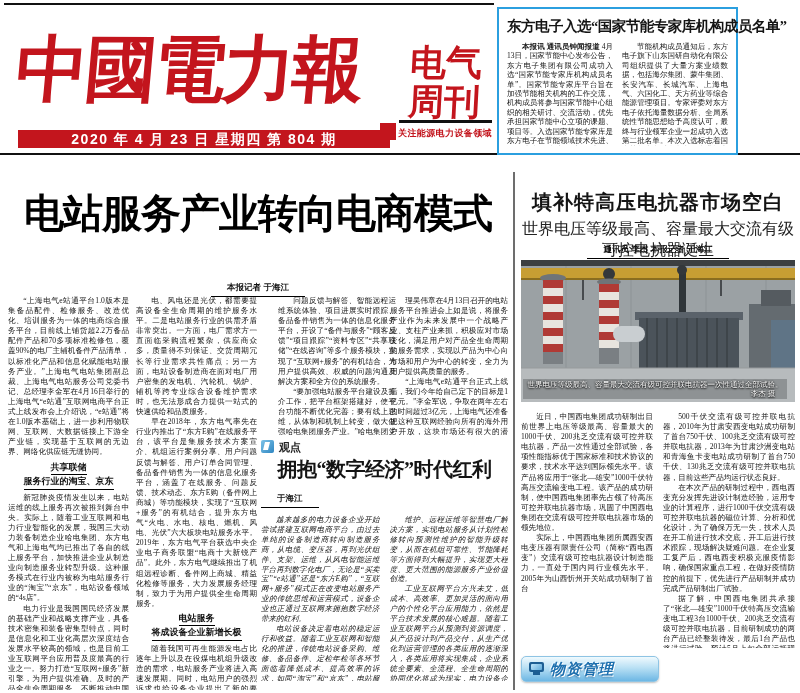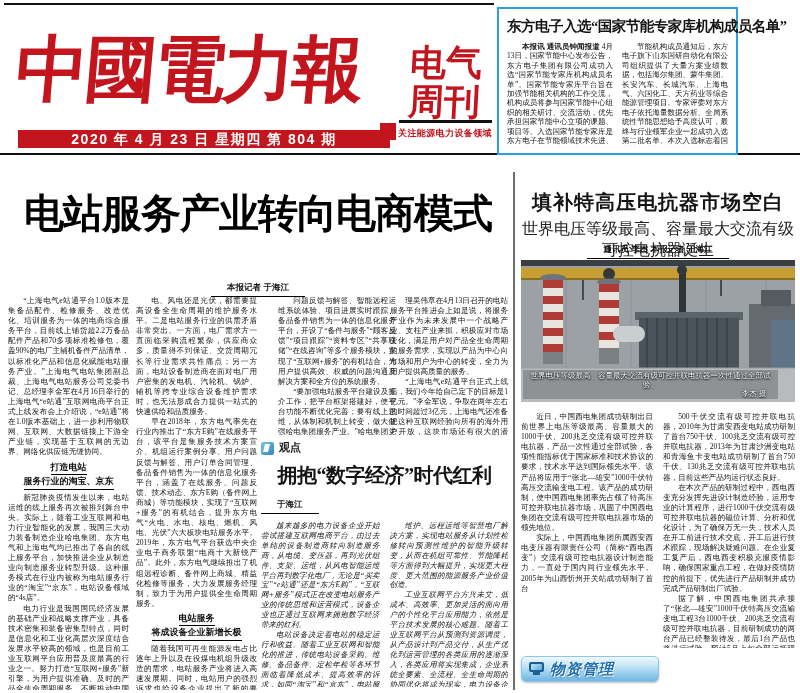--- a/index.html
+++ b/index.html
@@ -45,45 +45,45 @@
   .bodycol{font-size:7.6px;line-height:10.1px;text-align:justify;overflow:hidden;}
   .bodycol p{margin:0;text-indent:2em;}
   .col1{left:8px;top:296px;width:121px;height:394px;}
   .col2{left:136px;top:296px;width:121px;height:394px;}
   .col3{left:278px;top:296px;width:118px;height:141px;}
   .col4{left:390px;top:296px;width:118px;height:141px;}
   .subhead{text-align:center;font-weight:bold;font-size:9px;line-height:13px;margin:3px 0;}
   .subhead span{display:inline-block;border-bottom:1px solid #000;padding-bottom:0.5px;}
   
   .opinion{left:261px;top:440px;width:247px;height:252px;}
-  .op-head{display:flex;align-items:flex-end;gap:5px;}
+  .op-head{display:flex;align-items:flex-start;gap:5px;}
   .op-icon{width:13px;height:13px;background:linear-gradient(135deg,#7ec3e8,#2e86c1);
            position:relative;border-radius:2px;}
   .op-icon::after{content:"";position:absolute;left:3px;top:2px;width:5px;height:8px;
                   background:#fff;transform:skewX(-14deg);}
   .op-label{font-size:11px;font-weight:bold;color:#222;
             font-family:"Liberation Sans","DejaVu Sans",sans-serif;}
-  .op-title{text-align:center;font-size:20px;font-weight:900;margin-top:7px;
+  .op-title{text-align:center;font-size:20px;font-weight:900;margin-top:1px;
             letter-spacing:-0.5px;white-space:nowrap;}
   .op-byline-wrap{margin-top:4px;}
   .op-cols{display:flex;gap:10px;margin-top:7px;}
   .op-col{flex:1;font-size:7.5px;line-height:9.9px;font-style:italic;text-align:justify;
           overflow:hidden;height:166px;}
   .op-col p{margin:0;text-indent:2em;}
   
   .v-divider{left:513px;top:172px;width:1.5px;height:518px;background:#6d6d6d;}
   .r-headline{left:521px;top:189px;width:274px;text-align:center;font-size:20px;
               font-weight:900;letter-spacing:1px;white-space:nowrap;}
   .r-subtitle{left:521px;top:219px;width:274px;text-align:center;font-size:16px;
               font-weight:normal;color:#222;
               font-family:"Liberation Sans","DejaVu Sans",sans-serif;}
   .r-byline{left:521px;top:238px;width:274px;}
   .photo{left:521px;top:260px;width:274px;height:142px;overflow:hidden;background:#9ba1a4;}
   .photo svg{display:block;}
-  .photo-caption{position:absolute;left:2px;right:17px;bottom:3px;color:#fff;
+  .photo-caption{position:absolute;left:2px;right:8px;bottom:3px;color:#fff;
                  font-size:7.5px;line-height:9px;text-align:center;padding:1px 4px;
                  background:rgba(35,40,44,0.28);
                  text-shadow:0 0 2px #000,0 1px 2px #000;}
   .photo-credit{display:block;text-align:right;padding-right:8px;}
   .rcol-l{left:521px;top:412px;width:132px;height:236px;}
   .rcol-r{left:663px;top:412px;width:132px;height:236px;}
   .logo{left:521px;top:656px;width:138px;height:26px;border-radius:5px;
         background:linear-gradient(180deg,#f0fafe 0%,#b9e0f4 45%,#6db7e4 100%);
         border:1px solid #8ec4e4;display:flex;align-items:center;gap:5px;padding:0 7px;
         box-sizing:border-box;box-shadow:0 1px 2px rgba(0,0,0,0.25);}
@@ -127,21 +127,21 @@
   </div>
 
   <div class="abs main-headline">电站服务产业转向电商模式</div>
   <div class="abs main-byline byline-wrap">
     <span class="byline">本报记者  于海江</span>
   </div>
 
   <div class="abs bodycol col1">
     <p>“上海电气e站通平台1.0版本是集备品配件、检修服务、改造优化、培训服务为一体的电商综合服务平台，目前线上铺货超2.2万备品配件产品和70多项标准检修包，覆盖90%的电厂主辅机备件产品清单，以标准化产品和信息化赋能电站服务产业。”上海电气电站集团副总裁、上海电气电站服务公司党委书记、总经理李金军在4月16日举行的上海电气“e站通”互联网电商平台正式上线发布会上介绍说，“e站通”将在1.0版本基础上，进一步利用物联网、互联网、大数据链接上下游全产业链，实现基于互联网的无边界、网络化供应链无缝协同。</p>
     <div class="subhead">
-      <span>打造电站</span><br><span>服务行业的淘宝、京东</span>
+      <span>共享联储</span><br><span>服务行业的淘宝、京东</span>
     </div>
     <p>新冠肺炎疫情发生以来，电站运维的线上服务再次被推到舞台中央。实际上，随着工业互联网和电力行业智能化的发展，我国三大动力装备制造企业哈电集团、东方电气和上海电气均已推出了各自的线上服务平台，加快推进企业从制造业向制造服务业转型升级。这种服务模式在行业内被称为电站服务行业的“淘宝”“京东”，电站设备领域的“4s店”。</p>
     <p>电力行业是我国国民经济发展的基础产业和战略支撑产业，具备技术密集和装备密集型特点，同时是信息化和工业化高层次深度结合发展水平较高的领域，也是目前工业互联网平台应用普及度最高的行业之一。努力打造“互联网+服务”新引擎，为用户提供准确、及时的产品全生命周期服务，不断推动中国制造向“中国智造”的转变。</p>
 
   </div>
 
   <div class="abs bodycol col2">
     <p>电、风电还是光伏，都需要提高设备全生命周期的维护服务水平。二是电站服务行业的供需矛盾非常突出。一方面，电厂需求方一直面临采购流程繁杂，供应商众多，质量得不到保证、交货周期冗长等行业需求共性痛点；另一方面，电站设备制造商在面对电厂用户密集的发电机、汽轮机、锅炉、辅机等跨专业综合设备维护需求时，也无法形成合力提供一站式的快速供给和品质服务。</p>
     <p>早在2018年，东方电气率先在行业内推出了“东方E购”在线服务平台，该平台是集服务技术方案宣介、机组运行案例分享、用户问题反馈与解答、用户订单合同管理、备品备件销售为一体的信息化服务平台，涵盖了在线服务、问题反馈、技术动态、东方E购（备件网上商城）等功能模块，实现了“互联网+服务”的有机结合，提升东方电气“火电、水电、核电、燃机、风电、光伏”六大板块电站服务水平。2019年，东方电气平台获选中央企业电子商务联盟“电商十大新锐产品”。此外，东方电气继续推出了机组远程诊断、备件网上商城、精益化检修等服务，大力发展服务经理制，致力于为用户提供全生命周期服务。</p>
     <div class="subhead">

